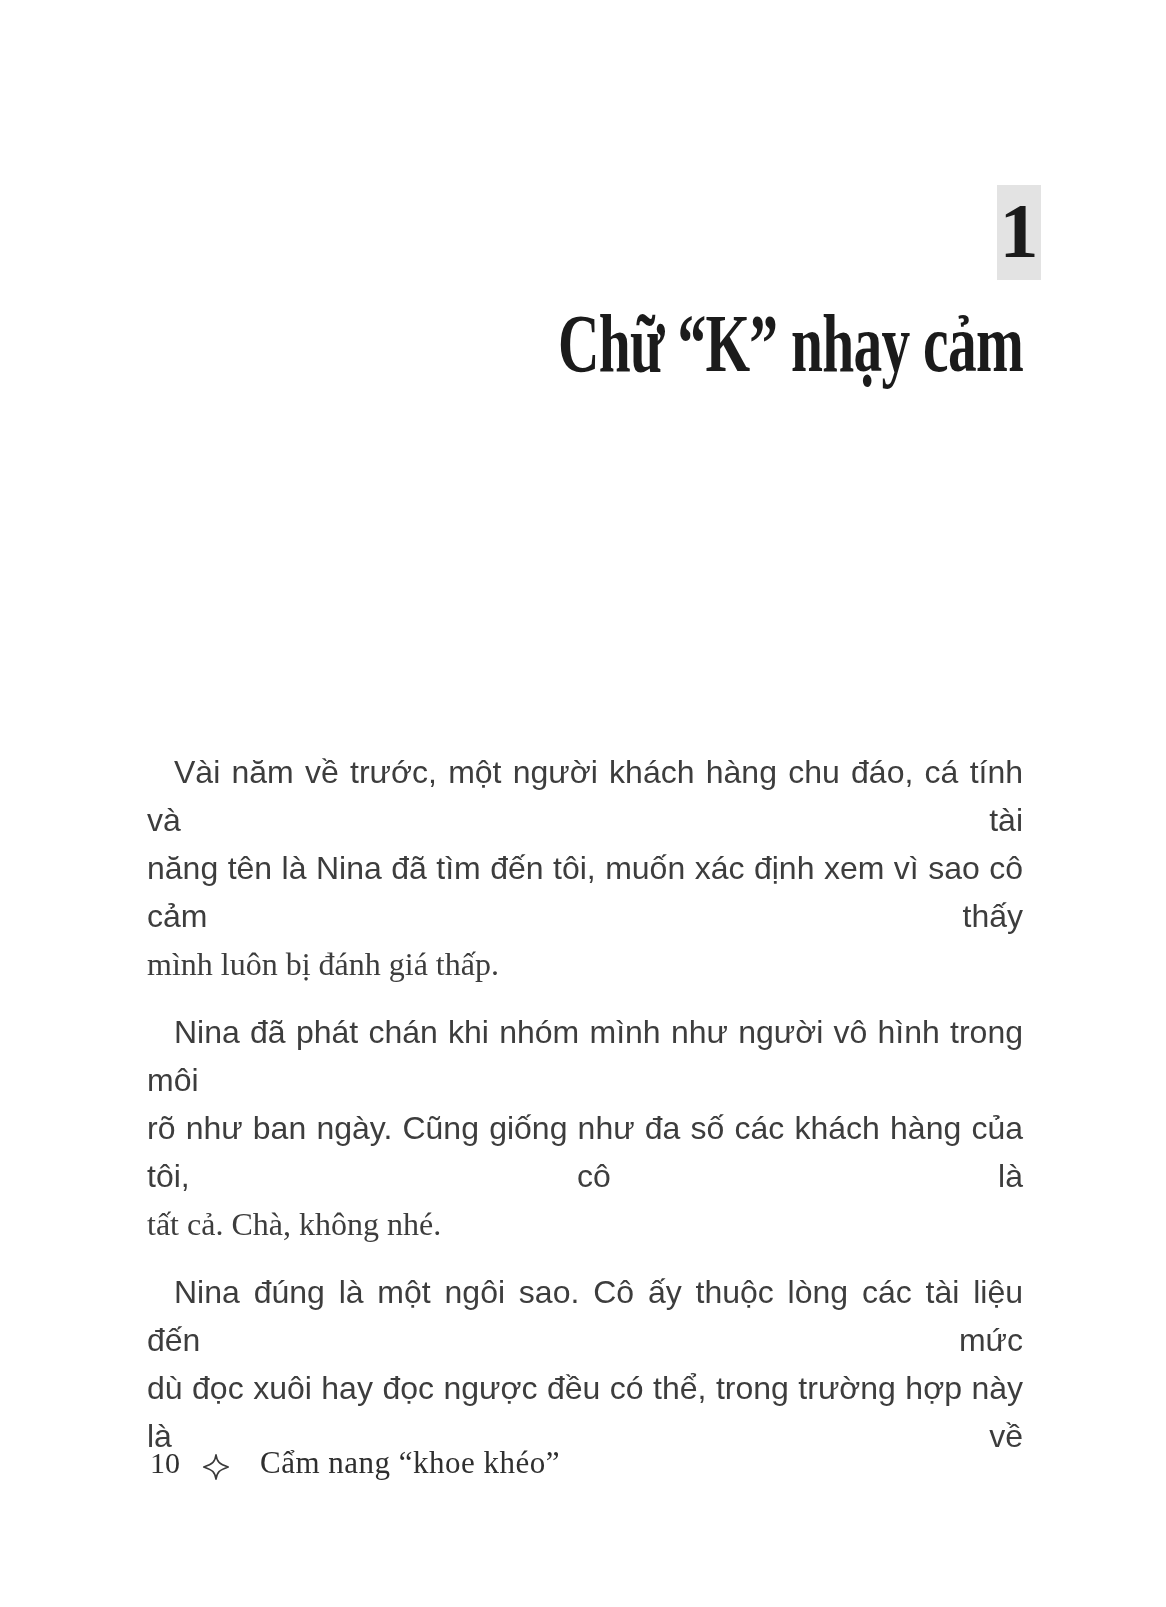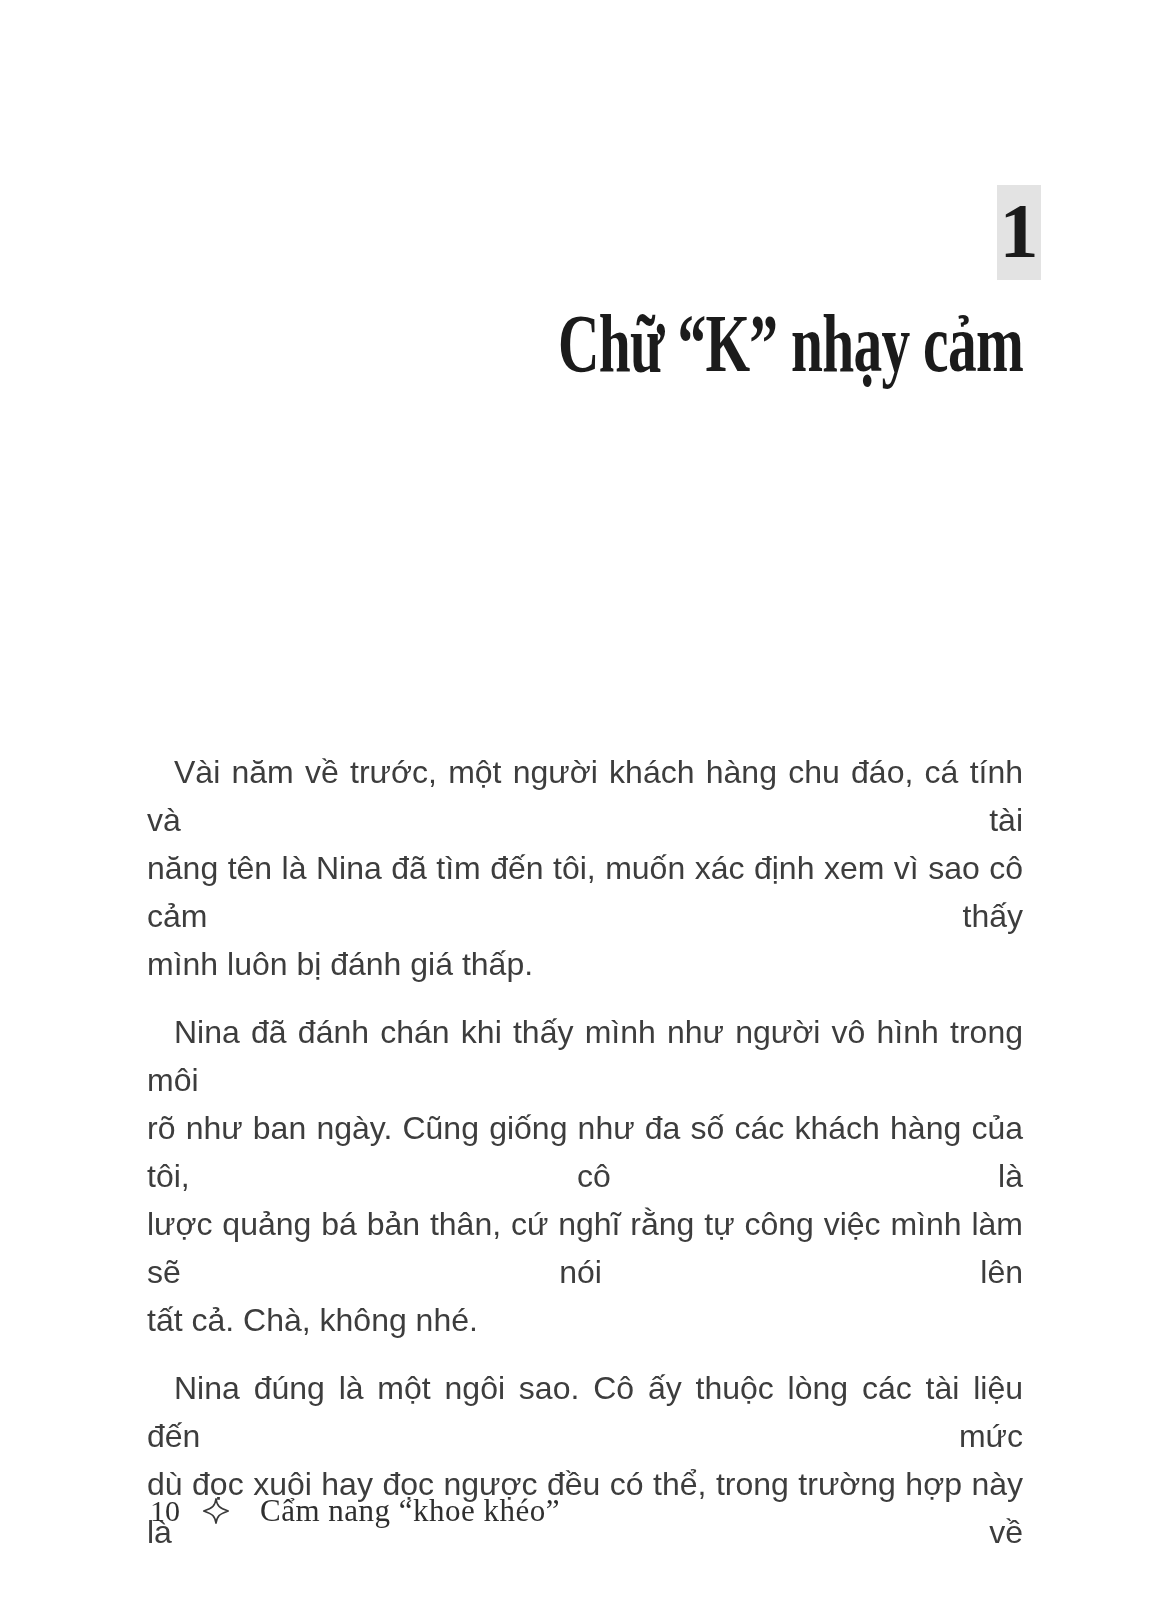--- a/index.html
+++ b/index.html
@@ -66,27 +66,28 @@
   .paragraph:last-child{margin-bottom:0;}
   .line{
     text-align:justify;
     text-align-last:justify;
     white-space:normal;
   }
   .line.indent{text-indent:27px;}
   .line.last{
     text-align:left;
     text-align-last:left;
+    font-family:Liberation Serif, serif;
   }
   .footer{
     position:absolute;
-    top:1492px;
+    top:1444px;
     left:150px;
     display:flex;
-    align-items:center;
+    align-items:flex-end;
     font-family:"Liberation Serif", serif;
     color:var(--footer-text);
   }
   .footer .page-number{
     font-size:30px;
     line-height:36px;
   }
   .footer .star{
     width:28px;
     height:28px;
@@ -110,23 +111,22 @@
 
   <div class="chapter-title">Chữ “K” nhạy cảm</div>
 
   <div class="body-text">
       <div class="paragraph">
         <div class="line indent">Vài năm về trước, một người khách hàng chu đáo, cá tính và tài</div>
         <div class="line">năng tên là Nina đã tìm đến tôi, muốn xác định xem vì sao cô cảm thấy</div>
         <div class="line last">mình luôn bị đánh giá thấp.</div>
       </div>
       <div class="paragraph">
-        <div class="line indent">Nina đã đánh chán khi thấy mình như người vô hình trong môi</div>
+        <div class="line indent">Nina đã phát chán khi nhóm mình như người vô hình trong môi</div>
         <div class="line">rõ như ban ngày. Cũng giống như đa số các khách hàng của tôi, cô là</div>
-        <div class="line">lược quảng bá bản thân, cứ nghĩ rằng tự công việc mình làm sẽ nói lên</div>
         <div class="line last">tất cả. Chà, không nhé.</div>
       </div>
       <div class="paragraph">
         <div class="line indent">Nina đúng là một ngôi sao. Cô ấy thuộc lòng các tài liệu đến mức</div>
         <div class="line">dù đọc xuôi hay đọc ngược đều có thể, trong trường hợp này là về</div>
       </div>
     </div>
 
   <div class="footer">
     <span class="page-number">10</span>

